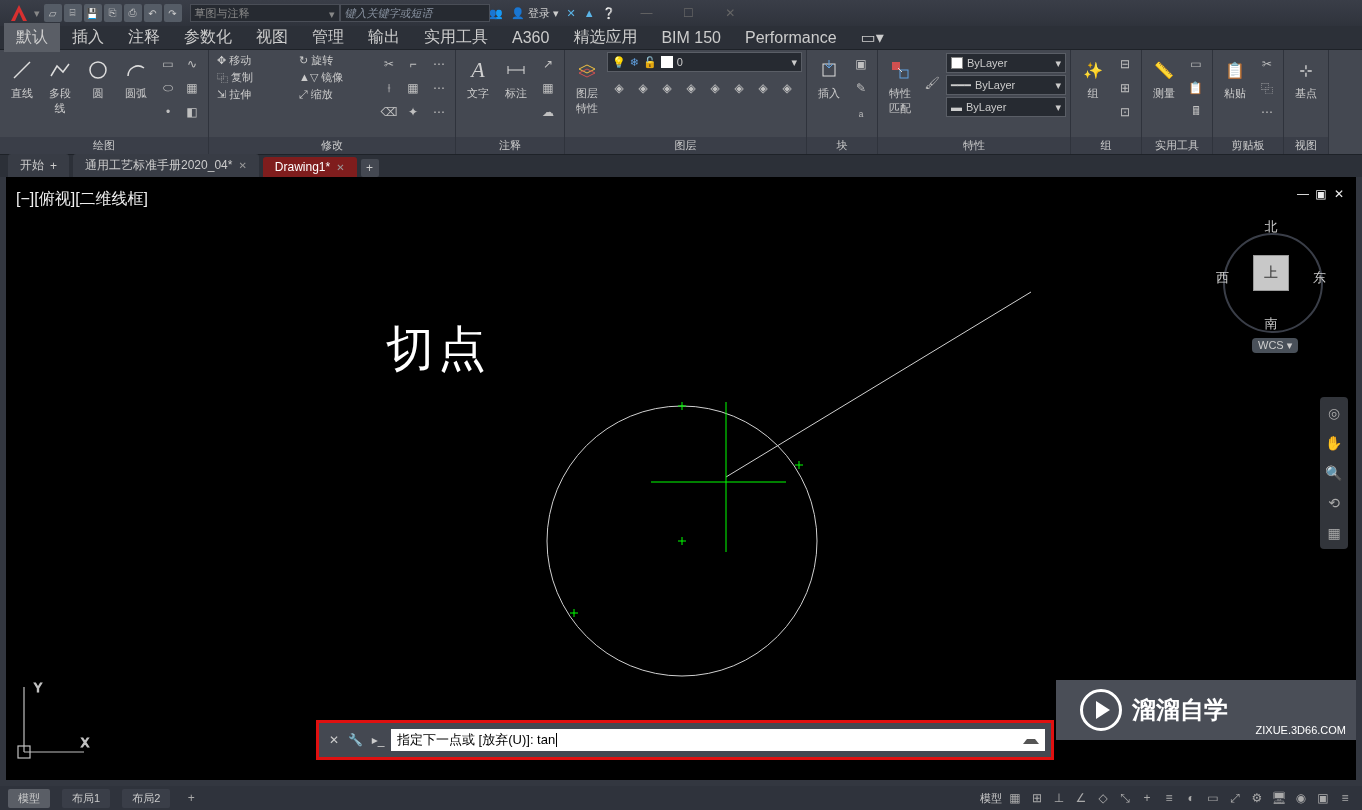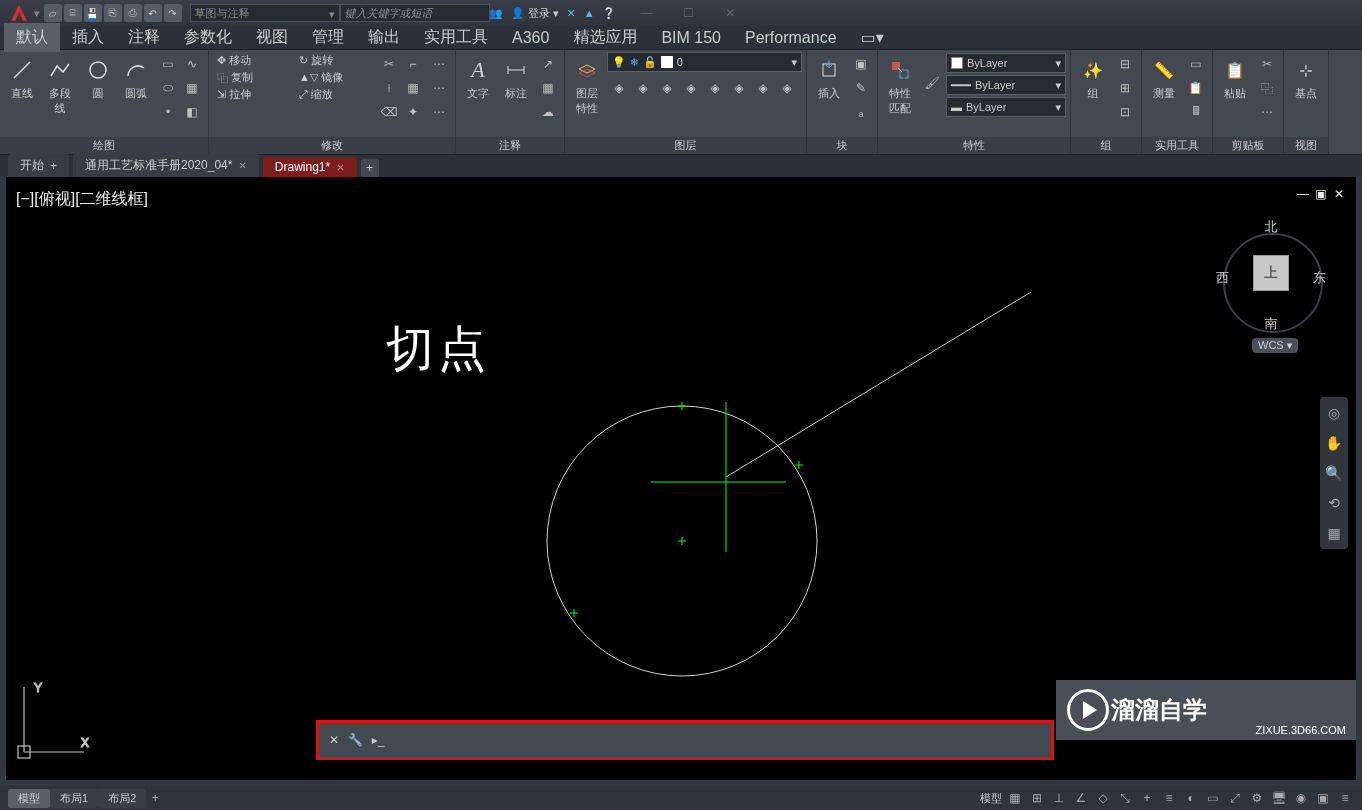--- a/index.html
+++ b/index.html
@@ -52,32 +52,32 @@
 .viewcube .cube { position:absolute; top:42px; left:37px; width:36px; height:36px; background:#c8c8c8; color:#333; display:flex;align-items:center;justify-content:center;font-size:14px; border:1px solid #999;}
 .viewcube .wcs { position:absolute; bottom:0; left:36px; background:#495059; color:#ccc; font-size:11px; padding:1px 6px; border-radius:4px;}
 .viewcube::before { content:""; position:absolute; top:20px; left:7px; width:96px; height:96px; border:2px solid #3a3e48; border-radius:50%;}
 
 .canvas .title-cn { position:absolute; top:140px; left:380px; color:#fff; font-family:"SimSun","宋体",serif; font-size:48px; letter-spacing:4px;}
 .canvas svg.drawing { position:absolute; top:0; left:0; width:100%; height:100%; pointer-events:none; }
 
 .nav-bar { position:absolute; right:8px; top:220px; width:28px; background:#444851bb; border-radius:4px; padding:6px 2px; display:flex; flex-direction:column; gap:10px; align-items:center;}
 .nav-bar .nbtn { width:20px; height:20px; color:#aaa; display:flex;align-items:center;justify-content:center;font-size:14px;}
 
-.watermark { position:absolute; right:0; bottom:40px; width:300px; height:60px; background:#4a4e57; display:flex; align-items:center; padding:0 11px; gap:2px;}
+.watermark { position:absolute; right:0; bottom:40px; width:300px; height:60px; background:#4a4e57; display:flex; align-items:center; padding:0 24px; gap:10px;}
 .watermark .play { width:42px; height:42px; border:3px solid #fff; border-radius:50%; display:flex;align-items:center;justify-content:center;}
 .watermark .play::after { content:""; width:0; height:0; border-left:14px solid #fff; border-top:9px solid transparent; border-bottom:9px solid transparent; margin-left:4px;}
 .watermark .txt { color:#fff; font-size:24px; font-weight:bold;}
 .watermark .url { color:#fff; font-size:11px; position:absolute; right:10px; bottom:4px;}
 
 .cmdline { position:absolute; left:310px; bottom:20px; width:738px; height:40px; border:3px solid #e01010; background:#444851; display:flex; align-items:center; padding:0 6px; gap:4px;}
 .cmdline .cbtn { width:18px; height:18px; color:#ccc; display:flex;align-items:center;justify-content:center;font-size:12px;}
 .cmdline .cmdinput { flex:1; height:22px; background:#fff; color:#000; font-size:13px; padding:0 6px; font-family:"SimSun",monospace; display:flex;align-items:center; position:relative;}
 .cmdline .cmdinput::after { content:""; position:absolute; right:6px; top:4px; width:8px; height:6px; border-left:4px solid transparent; border-right:4px solid transparent; border-bottom:5px solid #555;}
 
-.statusbar { position:absolute; left:0; right:0; bottom:0; height:24px; background:#2f333c; display:flex; align-items:center; padding:0 8px; color:#ccc; font-size:11px; gap:0;}
+.statusbar { position:absolute; left:0; right:0; bottom:0; height:24px; background:#2f333c; display:flex; align-items:center; padding:0 8px; color:#ccc; font-size:11px; gap:12px;}
 .statusbar .stab { padding:2px 10px; background:#5a5e66; border-radius:2px; cursor:pointer;}
 .statusbar .stab.inactive { background:#3a3e48;}
 .statusbar .right { margin-left:auto; display:flex; gap:4px; align-items:center;}
 .statusbar .sbtn { width:18px; height:18px; display:flex;align-items:center;justify-content:center;color:#aaa;font-size:12px;}
 </style>
 </head>
 <body>
 
 <div class="titlebar">
   <div class="logo">
@@ -477,20 +477,24 @@
   <div class="watermark">
     <div class="play"></div>
     <div class="txt">溜溜自学</div>
     <div class="url">ZIXUE.3D66.COM</div>
   </div>
 
   <div class="cmdline">
     <div class="cbtn">✕</div>
     <div class="cbtn">🔧</div>
     <div class="cbtn">▸_</div>
+    <div class="cmdinput">
+        <span>指定下一点或 [放弃(U)]: tan</span>
+        <span style="border-right:1px solid #000;height:14px;margin-left:1px;"></span>
+      </div>
   </div>
 </div>
 
 <div class="statusbar">
   <div class="stab">模型</div>
   <div class="stab inactive">布局1</div>
   <div class="stab inactive">布局2</div>
   <div class="sbtn">+</div>
   <div class="right">
     <span>模型</span>

